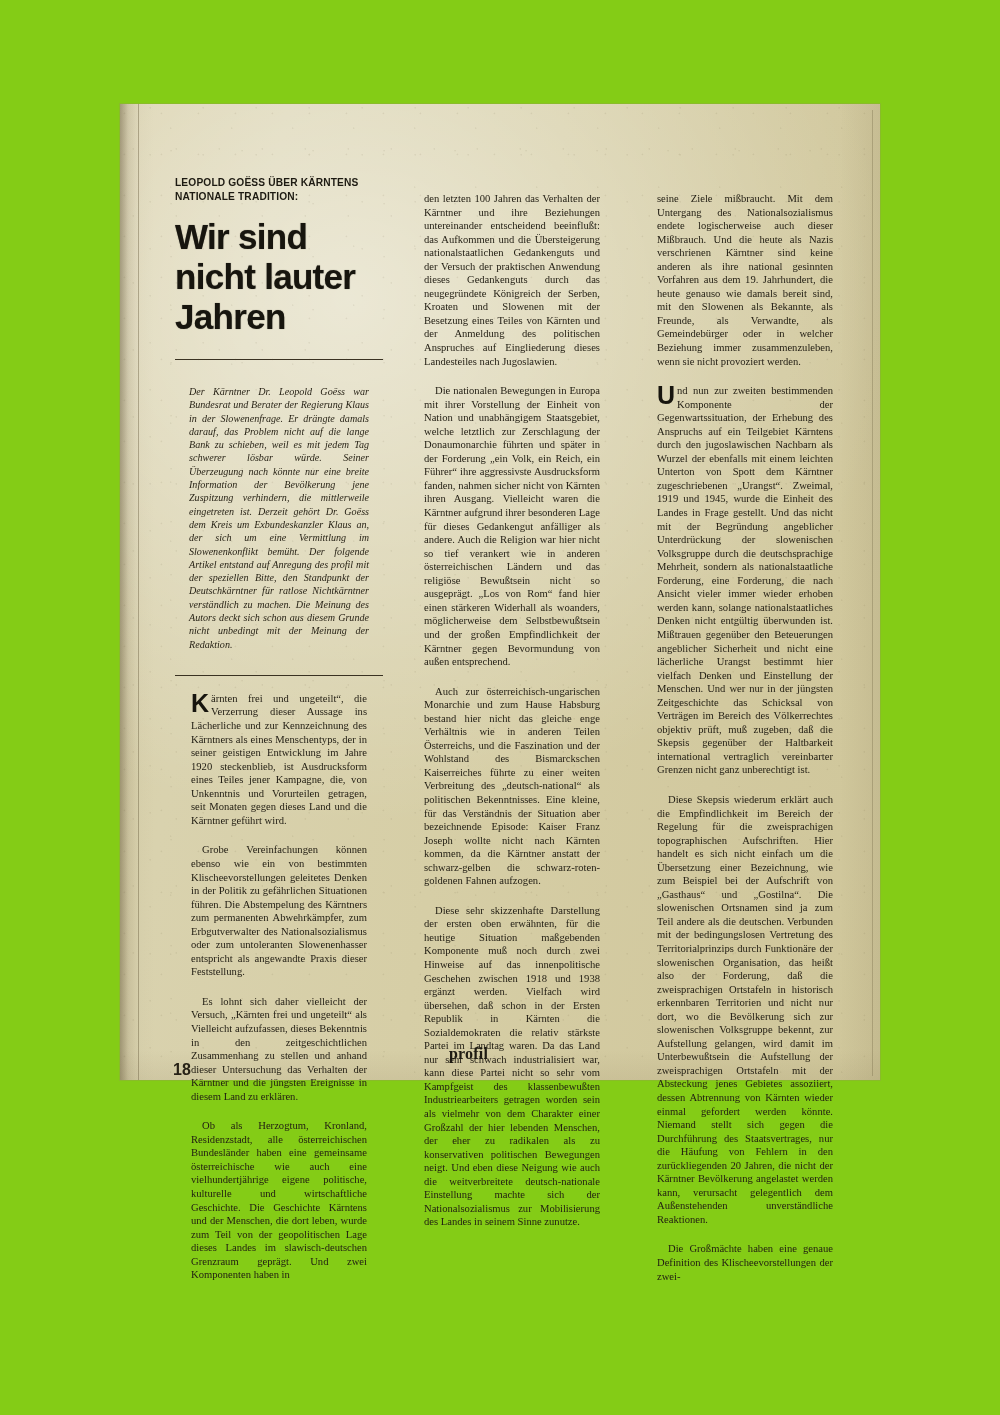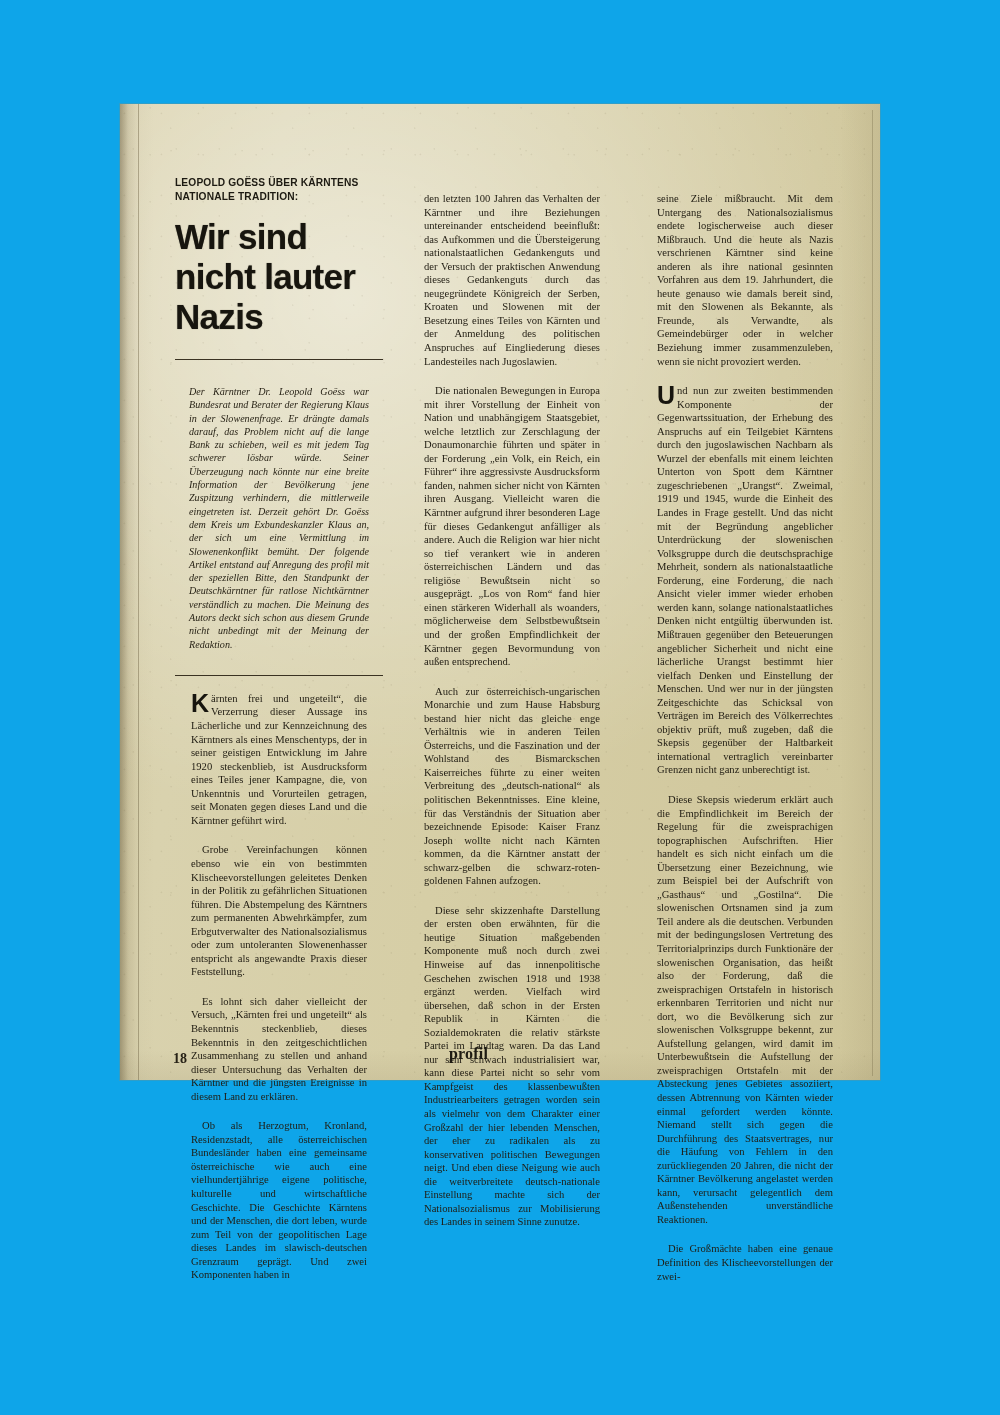--- a/index.html
+++ b/index.html
@@ -13,21 +13,21 @@
     font-family: "Liberation Serif", serif;
     overflow: hidden;
   }
 
   
   #scan-canvas {
     position: absolute;
     left: 0; top: 0;
     width: 1000px;
     height: 1415px;
-    background: #0ea5e9;
+    background: #84cc16;
   }
 
   
   #page-sheet {
     position: absolute;
     left: 120px;
     top: 104px;
     width: 760px;
     height: 976px;
     background:
@@ -177,24 +177,24 @@
   #footer {
     position: absolute;
     left: 175px;
     top: 1045px;
     width: 690px;
     height: 26px;
   }
   #folio {
     position: absolute;
     left: -2px;
-    top: 6px;
-    font-family: Liberation Serif, serif;
-    font-weight: bold;
-    font-size: 14px;
+    top: 16px;
+    font-family: Liberation Sans, sans-serif;
+    font-weight: bold;
+    font-size: 16px;
     color: #272216;
   }
   #masthead {
     position: absolute;
     left: 262px;
     top: 0px;
     font-family: "Liberation Serif", serif;
     font-weight: bold;
     font-size: 16px;
     letter-spacing: 0.2px;
@@ -228,30 +228,30 @@
   <div id="edge-left"></div>
   <div id="edge-right"></div>
 
   <div id="content">
     <div class="columns">
 
       <div class="col" id="col-1">
 
         <div id="kicker">LEOPOLD GOËSS ÜBER KÄRNTENS NATIONALE TRADITION:</div>
 
-        <h1 id="headline">Wir sind nicht lauter Nazis</h1>
+        <h1 id="headline">Wir sind nicht lauter Jahren</h1>
 
         <div id="standfirst-box">
           <p id="standfirst">Der Kärntner Dr. Leopold Goëss war Bundesrat und Berater der Regierung Klaus in der Slowenenfrage. Er drängte damals darauf, das Problem nicht auf die lange Bank zu schieben, weil es mit jedem Tag schwerer lösbar würde. Seiner Überzeugung nach könnte nur eine breite Information der Bevölkerung jene Zuspitzung verhindern, die mittlerweile eingetreten ist. Derzeit gehört Dr. Goëss dem Kreis um Exbundeskanzler Klaus an, der sich um eine Vermittlung im Slowenenkonflikt bemüht. Der folgende Artikel entstand auf Anregung des profil mit der speziellen Bitte, den Standpunkt der Deutschkärntner für ratlose Nichtkärntner verständlich zu machen. Die Meinung des Autors deckt sich schon aus diesem Grunde nicht unbedingt mit der Meinung der Redaktion.</p>
         </div>
 
         <div class="body-text">
           <p class="dropcap-para no-indent"><span class="dropcap">K</span><span>ärnten frei und ungeteilt“, die Verzerrung dieser Aussage ins Lächerliche und zur Kennzeichnung des Kärntners als eines Menschentyps, der in seiner geistigen Entwicklung im Jahre 1920 steckenblieb, ist Ausdrucksform eines Teiles jener Kampagne, die, von Unkenntnis und Vorurteilen getragen, seit Monaten gegen dieses Land und die Kärntner geführt wird.</span></p>
           <p>Grobe Vereinfachungen können ebenso wie ein von bestimmten Klischeevorstellungen geleitetes Denken in der Politik zu gefährlichen Situationen führen. Die Abstempelung des Kärntners zum permanenten Abwehrkämpfer, zum Erbgutverwalter des Nationalsozialismus oder zum untoleranten Slowenenhasser entspricht als angewandte Praxis dieser Feststellung.</p>
-          <p>Es lohnt sich daher vielleicht der Versuch, „Kärnten frei und ungeteilt“ als Bekenntnis steckenblieb, dieses Bekenntnis in den zeitgeschichtlichen Zusammenhang zu stellen und anhand dieser Untersuchung das Verhalten der Kärntner und die jüngsten Ereignisse in diesem Land zu erklären.</p>
+          <p>Es lohnt sich daher vielleicht der Versuch, „Kärnten frei und ungeteilt“ als Vielleicht aufzufassen, dieses Bekenntnis in den zeitgeschichtlichen Zusammenhang zu stellen und anhand dieser Untersuchung das Verhalten der Kärntner und die jüngsten Ereignisse in diesem Land zu erklären.</p>
           <p>Ob als Herzogtum, Kronland, Residenzstadt, alle österreichischen Bundesländer haben eine gemeinsame österreichische wie auch eine vielhundertjährige eigene politische, kulturelle und wirtschaftliche Geschichte. Die Geschichte Kärntens und der Menschen, die dort leben, wurde zum Teil von der geopolitischen Lage dieses Landes im slawisch-deutschen Grenzraum geprägt. Und zwei Komponenten haben in</p>
         </div>
 
       </div>
 
       <div class="col" id="col-2">
         <div class="body-text">
           <p class="no-indent">den letzten 100 Jahren das Verhalten der Kärntner und ihre Beziehungen untereinander entscheidend beeinflußt: das Aufkommen und die Übersteigerung nationalstaatlichen Gedankenguts und der Versuch der praktischen Anwendung dieses Gedankenguts durch das neugegründete Königreich der Serben, Kroaten und Slowenen mit der Besetzung eines Teiles von Kärnten und der Anmeldung des politischen Anspruches auf Eingliederung dieses Landesteiles nach Jugoslawien.</p>
           <p>Die nationalen Bewegungen in Europa mit ihrer Vorstellung der Einheit von Nation und unabhängigem Staatsgebiet, welche letztlich zur Zerschlagung der Donaumonarchie führten und später in der Forderung „ein Volk, ein Reich, ein Führer“ ihre aggressivste Ausdrucksform fanden, nahmen sicher nicht von Kärnten ihren Ausgang. Vielleicht waren die Kärntner aufgrund ihrer besonderen Lage für dieses Gedankengut anfälliger als andere. Auch die Religion war hier nicht so tief verankert wie in anderen österreichischen Ländern und das religiöse Bewußtsein nicht so ausgeprägt. „Los von Rom“ fand hier einen stärkeren Widerhall als woanders, möglicherweise dem Selbstbewußtsein und der großen Empfindlichkeit der Kärntner gegen Bevormundung von außen entsprechend.</p>
           <p>Auch zur österreichisch-ungarischen Monarchie und zum Hause Habsburg bestand hier nicht das gleiche enge Verhältnis wie in anderen Teilen Österreichs, und die Faszination und der Wohlstand des Bismarckschen Kaiserreiches führte zu einer weiten Verbreitung des „deutsch-national“ als politischen Bekenntnisses. Eine kleine, für das Verständnis der Situation aber bezeichnende Episode: Kaiser Franz Joseph wollte nicht nach Kärnten kommen, da die Kärntner anstatt der schwarz-gelben die schwarz-roten-goldenen Fahnen aufzogen.</p>

